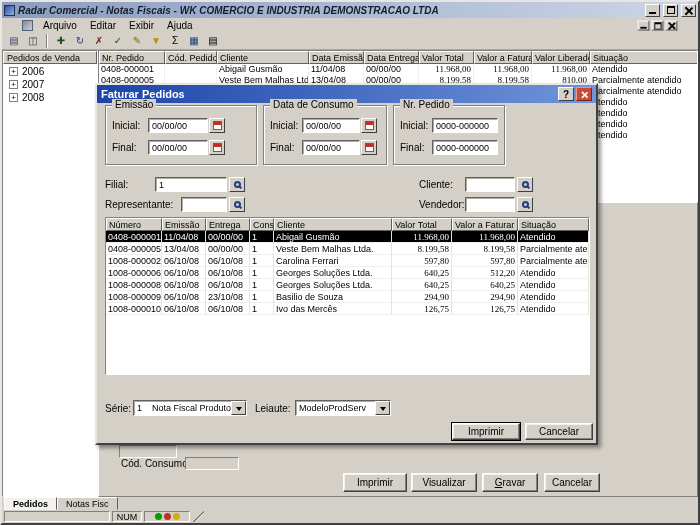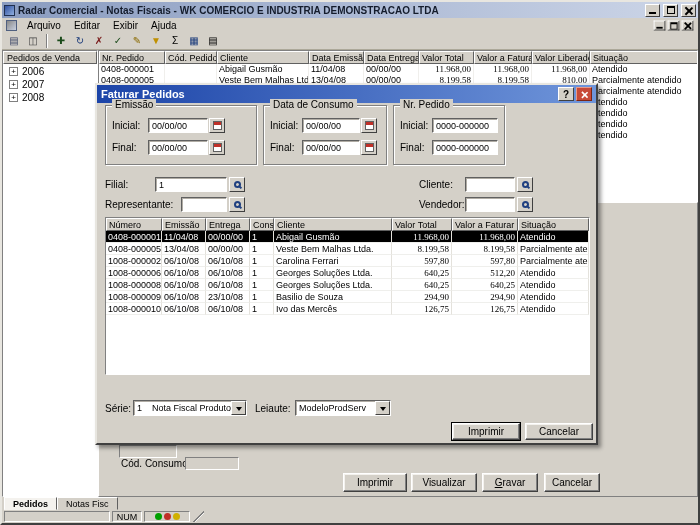--- a/index.html
+++ b/index.html
@@ -2,30 +2,30 @@
 <html><head>
 <meta charset="utf-8">
 <style>
 *{margin:0;padding:0;box-sizing:border-box;font-family:"Liberation Sans",sans-serif;}
 html,body{width:700px;height:525px;overflow:hidden;background:#d4d0c8;}
 .abs{position:absolute;}
 .win{position:relative;width:700px;height:525px;background:#d4d0c8;border:2px solid;border-color:#e8e6e0 #404040 #404040 #e8e6e0;overflow:hidden;}
 
 .titlebar{left:0;right:0;top:0;height:16px;background:linear-gradient(90deg,#8a9cc0,#cdd6e8);display:flex;align-items:center;padding:0 2px;gap:3px;}
 .app-icon{width:11px;height:11px;background:linear-gradient(135deg,#3050a0,#90b0e0);border:1px solid #203050;flex:none;}
-.title-text{font-size:10px;font-weight:bold;color:#141c2c;white-space:nowrap;overflow:hidden;flex:1;}
+.title-text{font-size:10px;font-weight:bold;color:#141c2c;white-space:nowrap;overflow:hidden;flex:1;font-style:italic;}
 .wbtn{width:15px;height:13px;background:#d4d0c8;border:1px solid;border-color:#fff #404040 #404040 #fff;display:flex;align-items:center;justify-content:center;flex:none;}
 .ic-min{width:7px;height:7px;border-bottom:2px solid #000;}
 .ic-max{width:8px;height:8px;border:1px solid #000;border-top:2px solid #000;}
 .ic-x{position:relative;width:8px;height:9px;}
 .ic-x::before,.ic-x::after{content:"";position:absolute;left:3.5px;top:0;width:1.5px;height:10px;background:#000;}
 .ic-x::before{transform:rotate(45deg);} .ic-x::after{transform:rotate(-45deg);}
 .white .ic-x::before,.white .ic-x::after{background:#fff;}
 
-.menubar{left:0;right:0;top:16px;height:14px;display:flex;align-items:center;padding:0 4px;gap:1px;background:#d4d0c8;}
+.menubar{left:0;right:0;top:16px;height:14px;display:flex;align-items:center;padding:0 20px;gap:1px;background:#d4d0c8;}
 .mdi-icon{width:11px;height:11px;background:linear-gradient(135deg,#888,#c8d0e0);border:1px solid #506080;margin-right:3px;flex:none;}
 .menu{font-size:10px;padding:0 6px;color:#000;}
 .menu-spacer{flex:1;}
 .mdibtn{width:13px;height:11px;background:#d4d0c8;border:1px solid;border-color:#fff #404040 #404040 #fff;display:flex;align-items:center;justify-content:center;flex:none;transform:scale(.9);}
 
 .toolbar{left:0;right:0;top:30px;height:18px;display:flex;align-items:center;padding:0 3px;gap:1px;border-bottom:1px solid #aca899;}
 .tb-btn{width:18px;height:16px;display:flex;align-items:center;justify-content:center;background:#d4d0c8;border:1px solid #d4d0c8;}
 .tb-btn span{font-size:10px;line-height:10px;}
 .tb-sep{width:2px;height:14px;border-left:1px solid #808080;border-right:1px solid #fff;margin:0 3px;}
 

